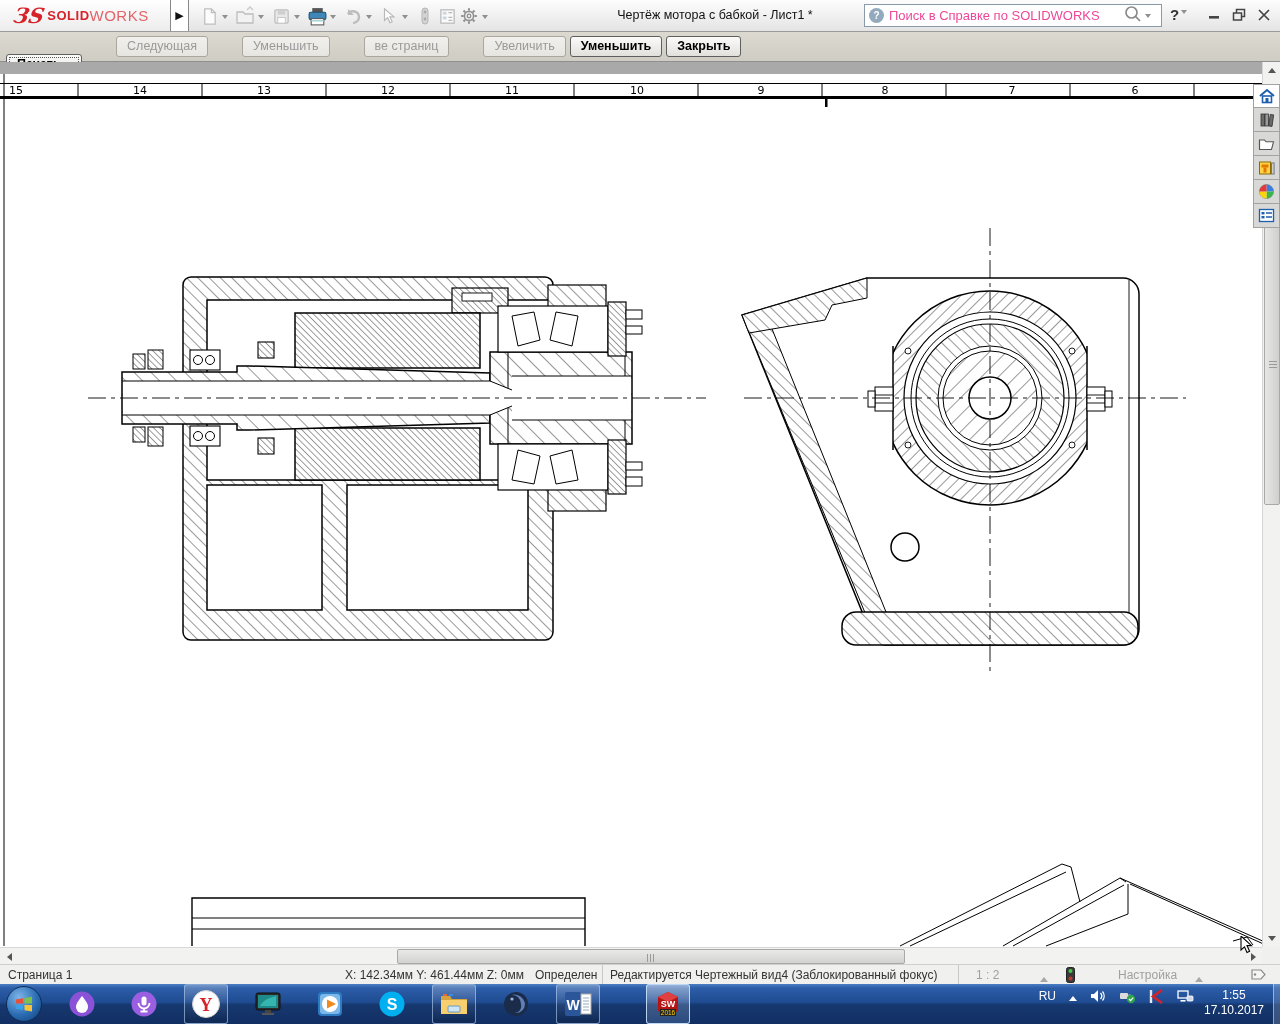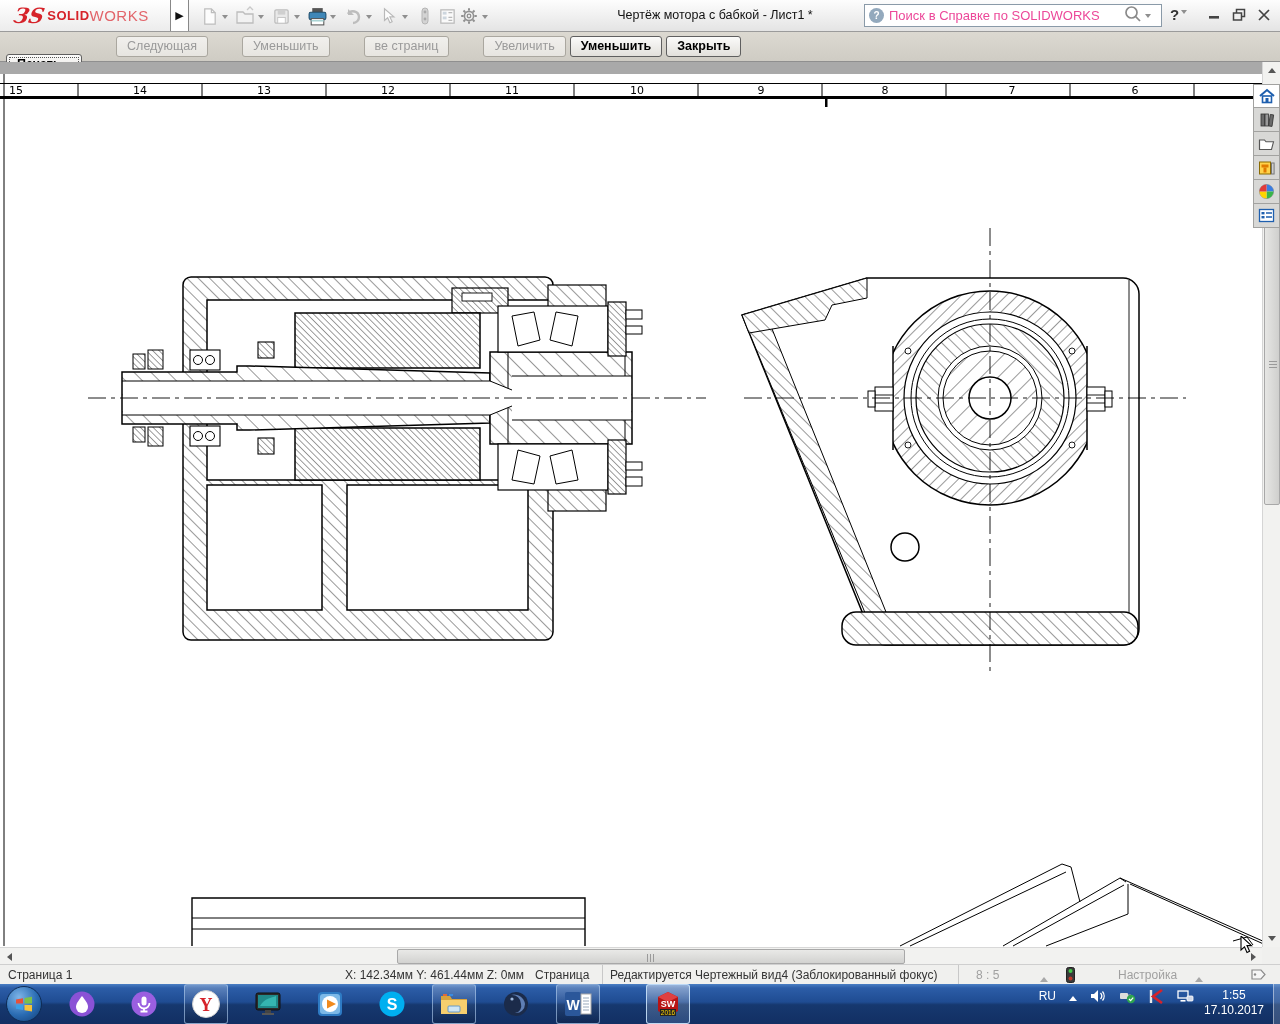--- a/index.html
+++ b/index.html
@@ -469,25 +469,25 @@
     </div>
   <div class="hs-btn" style="left:1245px">
       <span class="tri-rt"></span>
     </div>
 </div>
 <div class="corner"></div>
 
 <div class="statusbar">
   <span class="sb" style="left:8px">Страница 1</span>
   <span class="sb" style="left:345px">X: 142.34мм Y: 461.44мм Z: 0мм</span>
-  <span class="sb" style="left:535px">Страница</span>
+  <span class="sb" style="left:535px">Определен</span>
   <span class="sb-sep" style="left:602px"></span>
   <span class="sb" style="left:610px">Редактируется Чертежный вид4 (Заблокированный фокус)</span>
   <span class="sb-sep" style="left:958px"></span>
-  <span class="sb sb-gray" style="left:976px">8 : 5</span>
+  <span class="sb sb-gray" style="left:976px">1 : 2</span>
   <span class="sb-tri" style="left:1040px"></span>
   <span class="sb" style="left:1066px;top:2px">
     <svg width="9" height="16" viewBox="0 0 9 16">
         <rect x="0.5" y="0.5" width="8" height="15" rx="2" fill="#3a3a3a" stroke="#222"></rect>
         <circle cx="4.5" cy="4" r="2" fill="#44c84a"></circle>
         <circle cx="4.5" cy="11.5" r="2" fill="#c0392b"></circle>
       </svg>
   </span>
   <span class="sb sb-gray" style="left:1118px">Настройка</span>
   <span class="sb-tri" style="left:1195px"></span>

